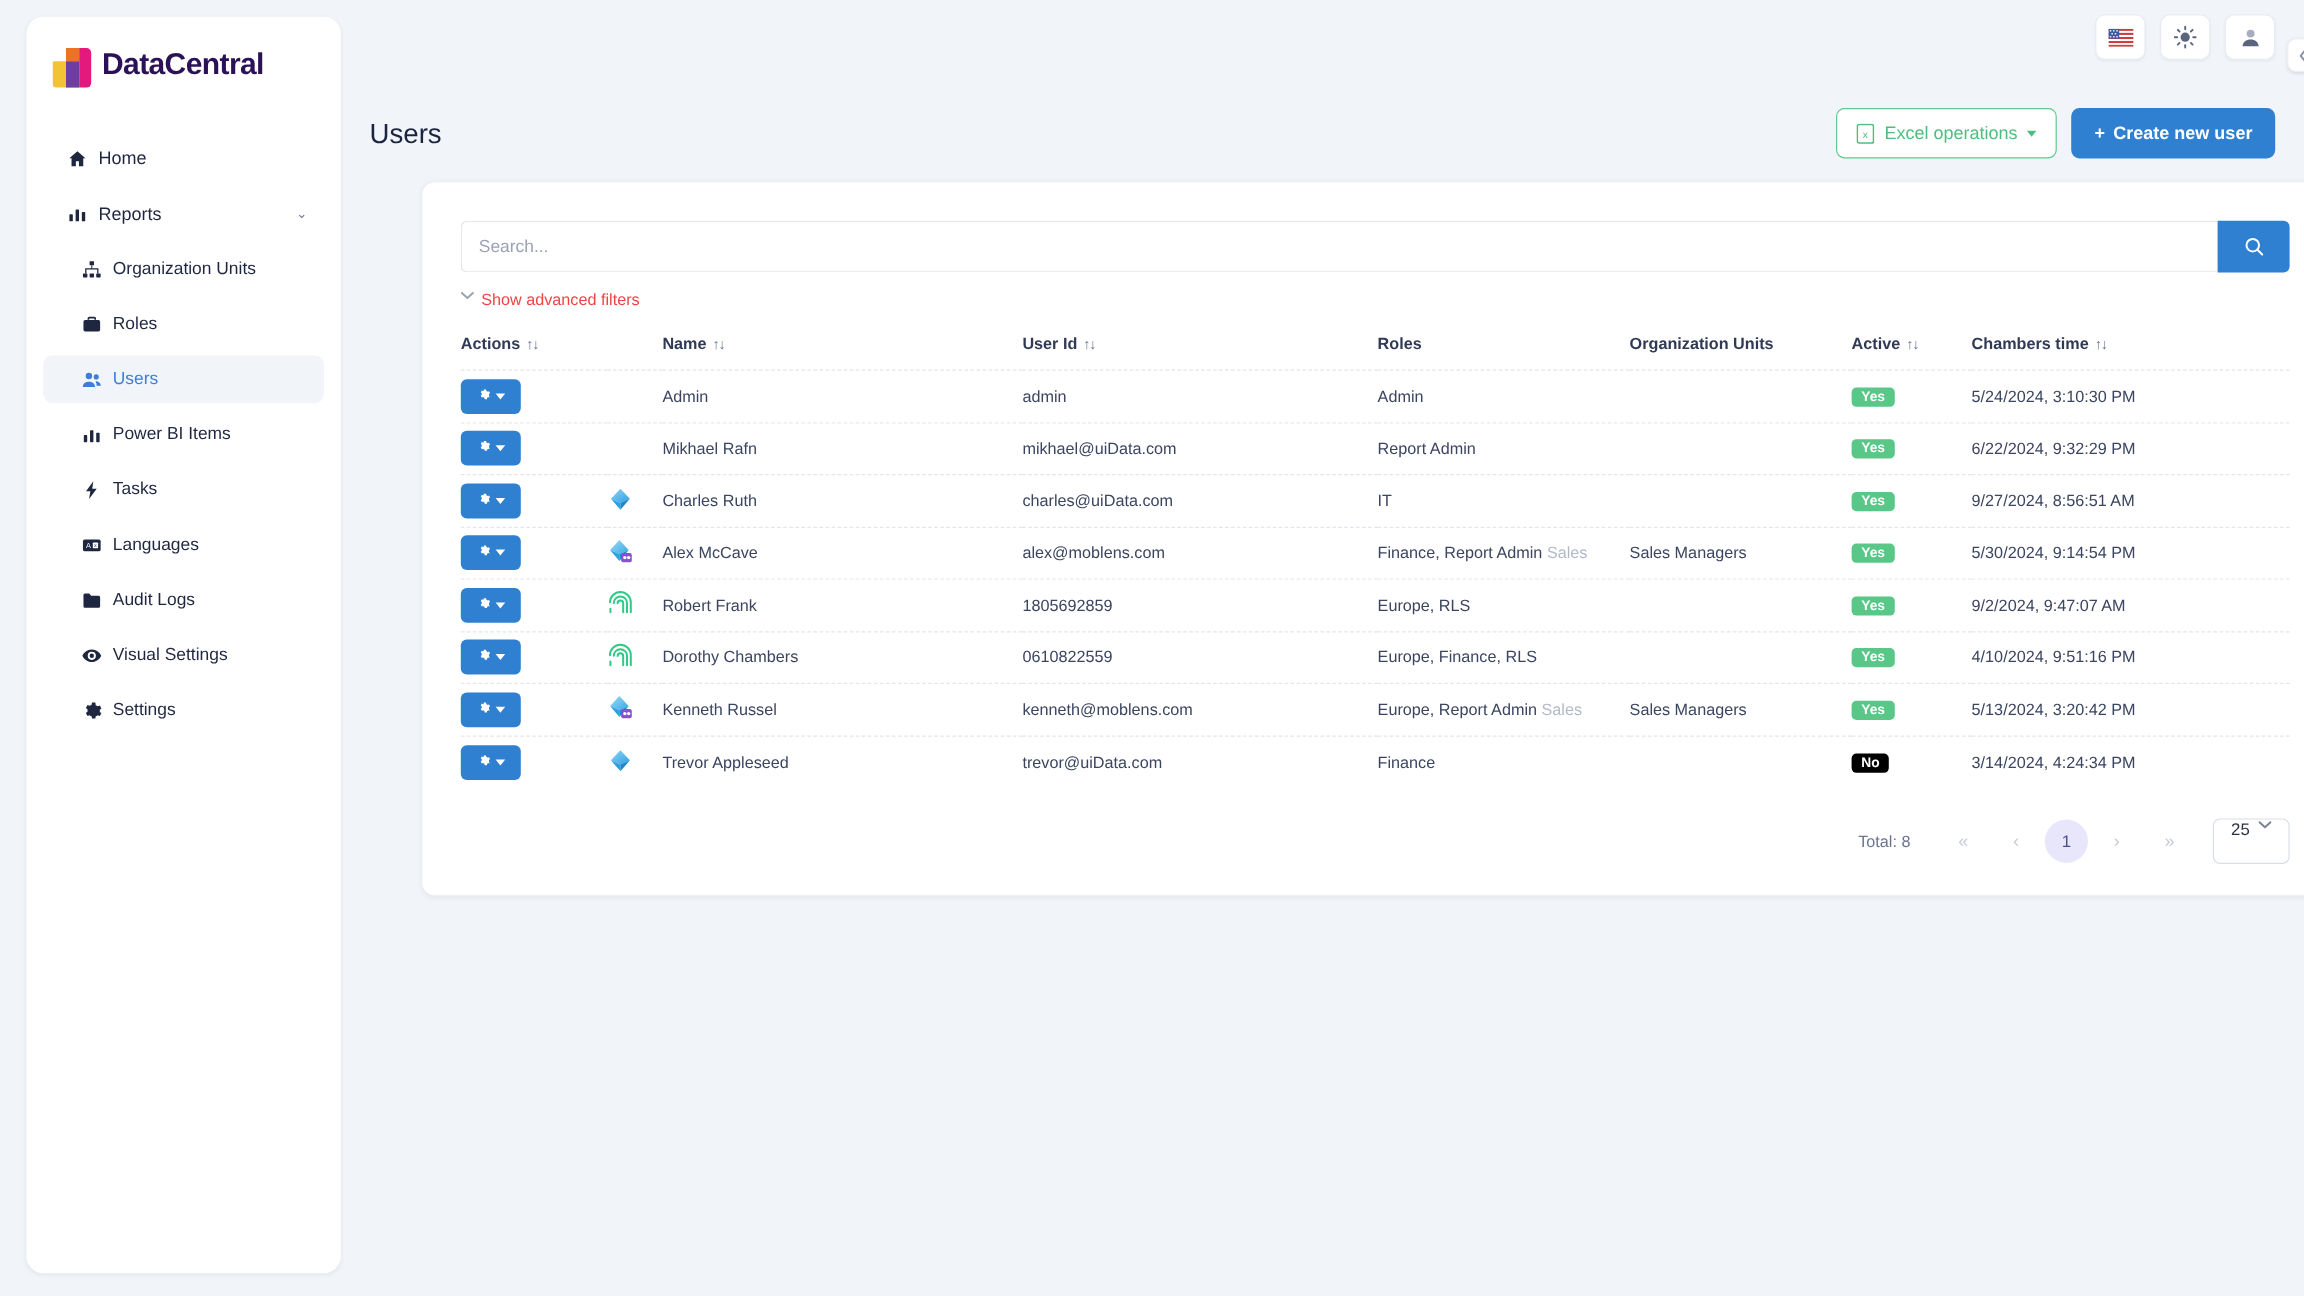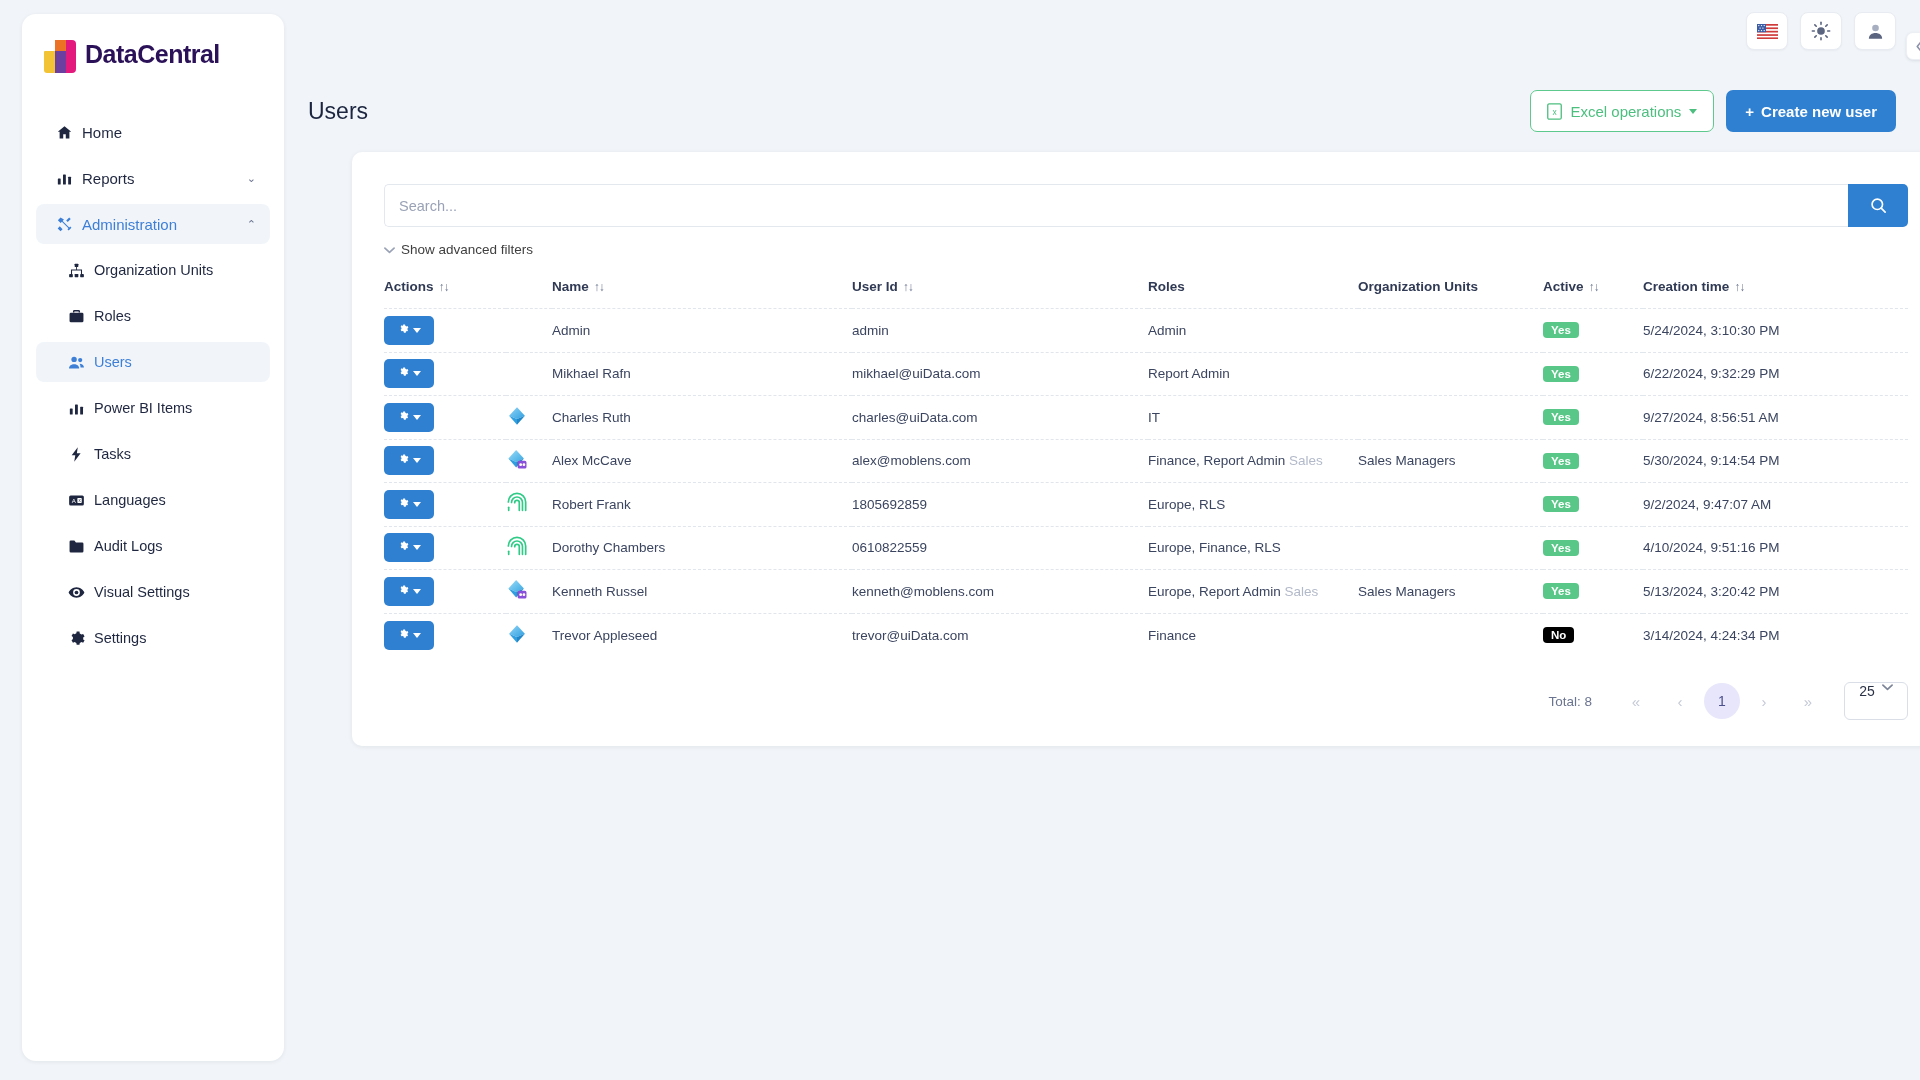--- a/index.html
+++ b/index.html
@@ -100,22 +100,22 @@
     border-radius: 5px 0 0 5px; padding: 0 14px; font-size: 14.5px;
     color: #46506b; outline: none; font-family: "Liberation Sans", sans-serif;
   }
   .search-input::placeholder { color: #9aa2b6; }
   .search-btn {
     width: 60px; height: 43px; background: #2f80d0; border: none;
     border-radius: 0 5px 5px 0; color: #fff; cursor: pointer;
     display: flex; align-items: center; justify-content: center;
   }
   .adv-filters {
-    margin: 15px 0 0 32px; font-size: 13.5px; color: #404040;
-    display: flex; align-items: center; gap: 6px; cursor: pointer; width: fit-content;
+    margin: 15px 0 0 32px; font-size: 13.5px; color: #ef4444;
+    display: flex; gap: 6px; cursor: pointer; width: fit-content;
   }
 
   
   table { width: calc(100% - 64px); margin: 14px 32px 0 32px; border-collapse: collapse; }
   thead th {
     text-align: left; font-size: 13.5px; color: #303a54; font-weight: bold;
     padding: 8px 0 14px 0; white-space: nowrap;
   }
   thead th .sort { color: #6d7792; font-size: 12px; margin-left: 5px; letter-spacing: -1px; }
   tbody td {
@@ -191,29 +191,20 @@
       <div class="nav-item">
         <span class="ic">
           <svg width="17" height="17" viewBox="0 0 24 24" fill="currentColor">
             <rect x="2.6" y="12" width="4" height="8.4" rx=".8"></rect>
             <rect x="9.9" y="6.4" width="4" height="14" rx=".8"></rect>
             <rect x="17.2" y="9.4" width="4" height="11" rx=".8"></rect>
           </svg>
         </span>
         <span>Reports</span>
         <span class="chev">⌄</span>
-      </div>
-      <div class="nav-item active">
-        <span class="ic">
-          <svg width="17" height="17" viewBox="0 0 24 24" fill="currentColor">
-            <path d="M6.4 2.2 2.6 6l3.9 3.9 1.8-1.8 9.3 9.3-1.4 1.4 1.7 1.7 3.9-3.9-1.7-1.7-1.4 1.4-9.3-9.3L11.2 5zM18.6 2.2l-4.2 4.2 2.2 2.2 4.2-4.2zM5.3 14.6 2.4 17.5l4 4 2.9-2.9z"></path>
-          </svg>
-        </span>
-        <span>Administration</span>
-        <span class="chev">⌃</span>
       </div>
       <div class="nav-item sub">
         <span class="ic">
           <svg width="17" height="17" viewBox="0 0 24 24" fill="currentColor">
             <rect x="9.4" y="2.4" width="5.2" height="4.6" rx=".7"></rect>
             <rect x="1.6" y="16.8" width="5.2" height="4.6" rx=".7"></rect>
             <rect x="9.4" y="16.8" width="5.2" height="4.6" rx=".7"></rect>
             <rect x="17.2" y="16.8" width="5.2" height="4.6" rx=".7"></rect>
             <path d="M11.4 7v3.6H4.2v6.2h1.5v-4.7h12.6v4.7h1.5v-6.2h-7.2V7z"></path>
           </svg>
@@ -390,21 +381,21 @@
   <table>
     <thead>
       <tr>
           <th class="col-actions"><span>Actions</span><span class="sort">↑↓</span></th>
           <th class="col-prov"><span></span></th>
           <th class="col-name"><span>Name</span><span class="sort">↑↓</span></th>
           <th class="col-userid"><span>User Id</span><span class="sort">↑↓</span></th>
           <th class="col-roles"><span>Roles</span></th>
           <th class="col-ou"><span>Organization Units</span></th>
           <th class="col-active"><span>Active</span><span class="sort">↑↓</span></th>
-          <th class="col-ct"><span>Creation time</span><span class="sort">↑↓</span></th>
+          <th class="col-ct"><span>Chambers time</span><span class="sort">↑↓</span></th>
         </tr>
     </thead>
     <tbody>
         <tr>
           <td class="col-actions">
             <button class="act-btn">
               <span><svg width="12" height="12" viewBox="0 0 24 24" fill="#fff">
                   <path d="M12 8.6a3.4 3.4 0 1 0 0 6.8 3.4 3.4 0 0 0 0-6.8zm9 4.8.1-1.4-.1-1.4 1.8-1.4-1.8-3.2-2.2.9a7.2 7.2 0 0 0-2.2-1.3L16.1 3h-3.7l-.4 2.3v.3h-.8L9 4.7 7.2 7.9 9 9.3 8.9 10.7 9 12.1 7.2 13.5 9 16.7l2.2-.9a7.2 7.2 0 0 0 2.2 1.3l.4 2.3h3.7l.4-2.3a7.2 7.2 0 0 0 2.2-1.3l2.2.9z"></path>
                 </svg></span>
               <span class="caret" style="border-top-color:#fff"></span>

